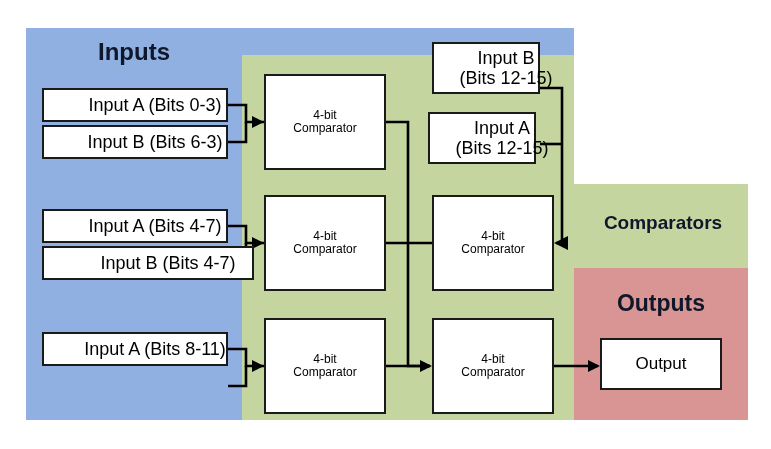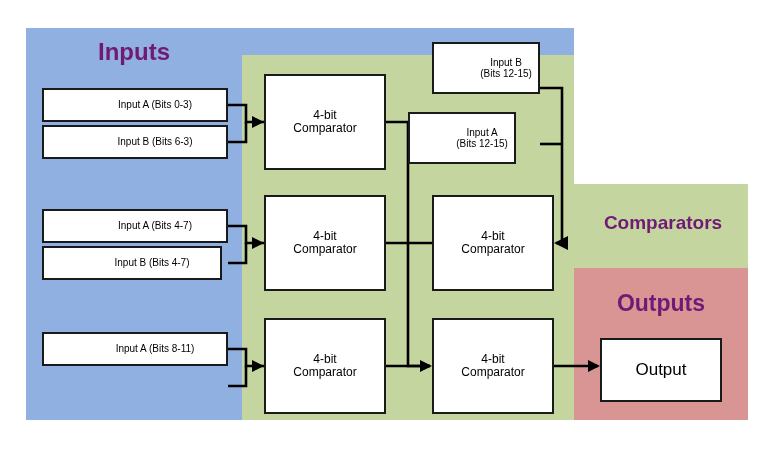--- a/index.html
+++ b/index.html
@@ -18,41 +18,41 @@
   .band {
     position: absolute;
   }
   .band-inputs   { background: #8FB0E0; }
   .band-comp     { background: #C5D5A0; }
   .band-outputs  { background: #D99494; }
 
   .region-title {
     position: absolute;
     font-weight: bold;
-    color: #701a75;
+    color: #0f172a;
     white-space: nowrap;
     text-align: center;
   }
 
   .box {
     position: absolute;
     background: #ffffff;
     border: 2.5px solid #1a1a1a;
     box-sizing: border-box;
     display: flex;
     flex-direction: column;
     align-items: center;
     justify-content: center;
     color: #000000;
     text-align: center;
     line-height: 1.12;
   }
   .box span { display: block; white-space: nowrap; }
 
-  .io-box   { font-size: 10px; padding-left: 40px; }
+  .io-box   { font-size: 18px; padding-left: 40px; }
   .comp-box { font-size: 12px; }
   .out-box  { font-size: 17px; }
 
   svg.wires {
     position: absolute;
     left: 0; top: 0;
     width: 771px;
     height: 449px;
     overflow: visible;
     pointer-events: none;
@@ -116,35 +116,35 @@
   </div>
 
   <div class="box io-box" style="left:42px; top:125px; width:186px; height:34px;">
     <span>Input B (Bits 6-3)</span>
   </div>
 
   <div class="box io-box" style="left:42px; top:209px; width:186px; height:34px;">
     <span>Input A (Bits 4-7)</span>
   </div>
 
-  <div class="box io-box" style="left:42px; top:246px; width:180px; height:34px;">
+  <div class="box io-box" style="left:42px; top:246px; width:212px; height:34px;">
     <span>Input B (Bits 4-7)</span>
   </div>
 
   <div class="box io-box" style="left:42px; top:332px; width:186px; height:34px;text-align:center;">
     <span>Input A (Bits 8-11)</span>
   </div>
 
 
   <div class="box io-box" style="left:432px; top:42px; width:108px; height:52px;">
     <span>Input B</span>
     <span>(Bits 12-15)</span>
   </div>
 
-  <div class="box io-box" style="left:408px; top:112px; width:108px; height:52px;">
+  <div class="box io-box" style="left:428px; top:112px; width:108px; height:52px;">
     <span>Input A</span>
     <span>(Bits 12-15)</span>
   </div>
 
   <div class="box comp-box" style="left:264px; top:74px; width:122px; height:96px;">
     <span>4-bit</span>
     <span>Comparator</span>
   </div>
 
   <div class="box comp-box" style="left:264px; top:195px; width:122px; height:96px;">
@@ -160,17 +160,17 @@
   <div class="box comp-box" style="left:432px; top:195px; width:122px; height:96px;">
     <span>4-bit</span>
     <span>Comparator</span>
   </div>
 
   <div class="box comp-box" style="left:432px; top:318px; width:122px; height:96px;">
     <span>4-bit</span>
     <span>Comparator</span>
   </div>
 
-  <div class="box out-box" style="left:600px; top:338px; width:122px; height:64px;">
+  <div class="box out-box" style="left:600px; top:338px; width:122px; height:52px;">
     <span>Output</span>
   </div>
 
 </div>
 
 </body></html>

